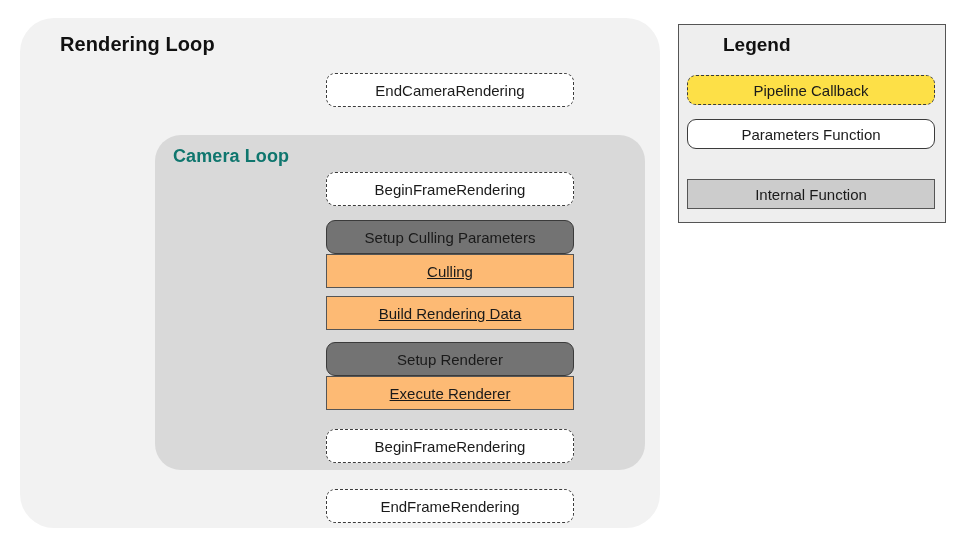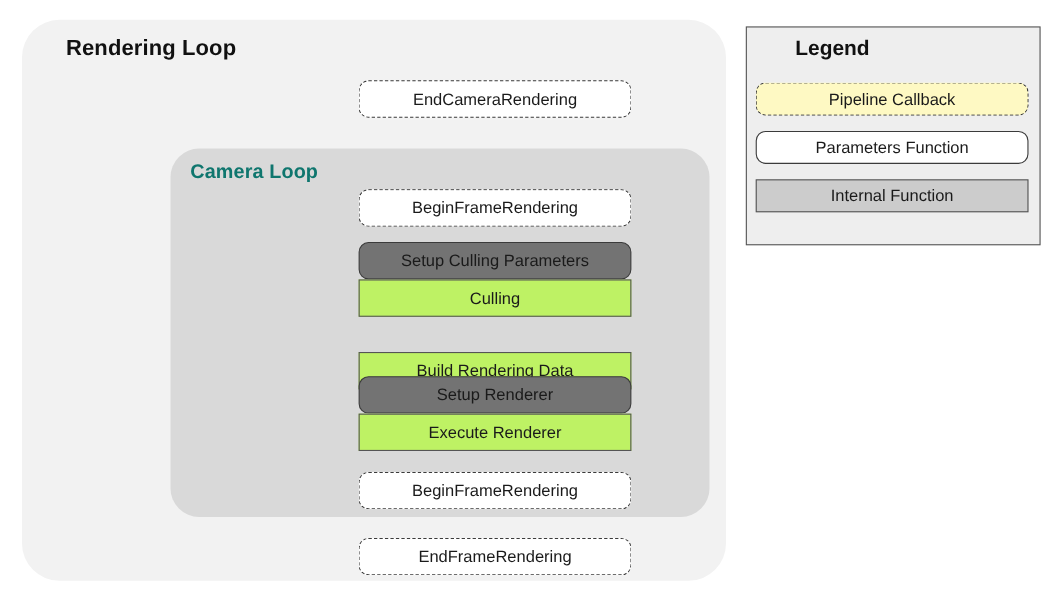--- a/index.html
+++ b/index.html
@@ -72,23 +72,24 @@
     background: #ffffff;
     border: 1.4px dashed #3b3b3b;
     border-radius: 9px;
   }
   .node.overridable {
     background: #737373;
     border: 1.2px solid #3b3b3b;
     border-radius: 9px;
   }
   .node.internal {
-    background: #bef264;
+    background: #fdba74;
     border: 1.2px solid #555555;
     border-radius: 0px;
+    text-decoration: underline;
   }
 
   
   .legend {
     position: absolute;
     left: 678px;
     top: 24px;
     width: 268px;
     height: 199px;
     box-sizing: border-box;
@@ -110,49 +111,50 @@
     height: 30px;
     box-sizing: border-box;
     display: flex;
     align-items: center;
     justify-content: center;
     font-size: 15px;
     color: #1a1a1a;
     line-height: 1;
   }
   .legend-item.callback {
-    background: #fef9c3;
+    background: #fde047;
     border: 1.4px dashed #3b3b3b;
     border-radius: 9px;
   }
   .legend-item.overridable {
     background: #ffffff;
     border: 1.2px solid #3b3b3b;
     border-radius: 9px;
   }
   .legend-item.internal {
     background: #cccccc;
     border: 1.2px solid #555555;
     border-radius: 0px;
+    margin-top: 16px;
   }
 </style>
 </head>
 <body>
 
 <div class="outer-loop"></div>
 <div class="outer-loop-title">Rendering Loop</div>
 
 <div class="camera-loop"></div>
 <div class="camera-loop-title">Camera Loop</div>
 
 <div class="node callback" style="top:73px">EndCameraRendering</div>
 <div class="node callback" style="top:172px">BeginFrameRendering</div>
 <div class="node overridable" style="top:220px">Setup Culling Parameters</div>
 <div class="node internal" style="top:254px">Culling</div>
-<div class="node internal" style="top:320px">Build Rendering Data</div>
+<div class="node internal" style="top:296px">Build Rendering Data</div>
 <div class="node overridable" style="top:342px">Setup Renderer</div>
 <div class="node internal" style="top:376px">Execute Renderer</div>
 <div class="node callback" style="top:429px">BeginFrameRendering</div>
 <div class="node callback" style="top:489px">EndFrameRendering</div>
 
 <div class="legend"></div>
 <div class="legend-title">Legend</div>
 <div class="legend-item callback" style="top:75px">Pipeline Callback</div>
 <div class="legend-item overridable" style="top:119px">Parameters Function</div>
 <div class="legend-item internal" style="top:163px">Internal Function</div>

